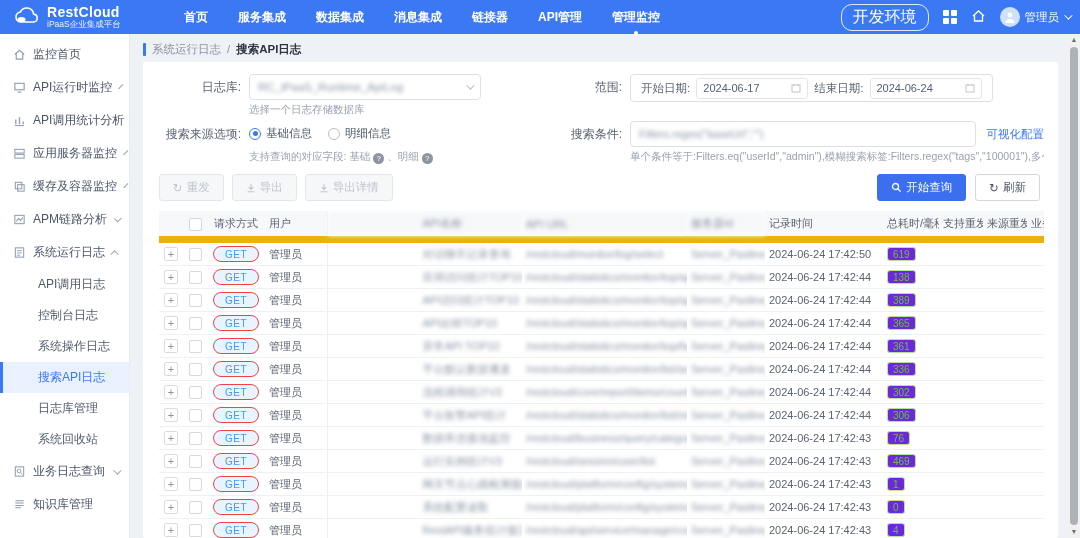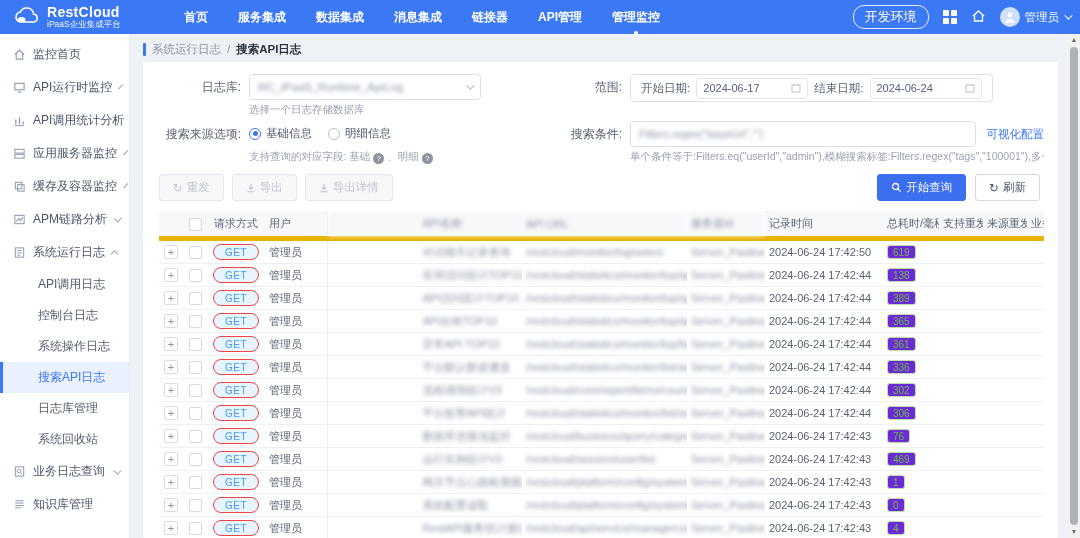--- a/index.html
+++ b/index.html
@@ -10,21 +10,21 @@
   
   .navbar { height:34px; background:#3b78f4; display:flex; align-items:center; color:#fff; flex:0 0 34px; padding:0 10px 0 14px; }
   .brand { display:flex; align-items:center; gap:7px; width:150px; }
   .brand-text { line-height:1.05; }
   .brand-name { font-size:14px; font-weight:bold; letter-spacing:.3px; }
   .brand-sub { font-size:8.5px; opacity:.92; }
   .nav-menu { display:flex; gap:26px; margin-left:18px; font-size:12px; font-weight:bold; }
   .nav-item { position:relative; padding:3px 2px; cursor:pointer; white-space:nowrap; }
   .nav-item.active::after { content:""; position:absolute; left:50%; transform:translateX(-50%); bottom:-6px; width:4px; height:4px; border-radius:50%; background:#fff; }
   .nav-right { margin-left:auto; display:flex; align-items:center; gap:14px; }
-  .env-pill { border:1px solid rgba(255,255,255,.85); border-radius:11px; font-size:13px; padding:2px 11px; }
+  .env-pill { border:1px solid rgba(255,255,255,.85); border-radius:11px; font-size:16px; padding:2px 11px; }
   .grid-icon { display:grid; grid-template-columns:6px 6px; grid-template-rows:6px 6px; gap:2px; }
   .grid-icon i { background:#fff; border-radius:1px; }
   .avatar { width:20px; height:20px; border-radius:50%; background:#cfe0fb; display:flex; align-items:center; justify-content:center; overflow:hidden; }
   .user-wrap { display:flex; align-items:center; gap:5px; font-size:11.5px; }
 
   .chev { display:inline-block; width:6px; height:6px; border-right:1.4px solid currentColor; border-bottom:1.4px solid currentColor; }
   .chev.down { transform:rotate(45deg) translateY(-2px); }
   .chev.up { transform:rotate(-135deg) translateY(-2px); }
   .chev.white { border-color:#fff; }
 
@@ -71,21 +71,21 @@
   .actions { display:flex; align-items:center; margin-top:6px; }
   .btn { display:inline-flex; align-items:center; gap:4px; font-size:11.5px; border-radius:3px; padding:5px 13px; cursor:pointer; white-space:nowrap; }
   .btn.disabled { background:#f6f7f9; border:1px solid #e3e6eb; color:#bfc5cf; cursor:not-allowed; margin-right:8px; }
   .btn.primary { background:#3b6ff0; color:#fff; border:1px solid #3b6ff0; }
   .btn.plain { background:#fff; border:1px solid #d4d7de; color:#4a5568; margin-left:9px; }
   .right-actions { display:flex; justify-content:flex-end; align-items:center; margin-top:6px; padding-right:4px; }
 
   
   .tbl-wrap { flex:1; margin-top:10px; overflow:hidden; }
   table { width:100%; border-collapse:collapse; table-layout:fixed; font-size:11px; color:#5a6372; }
-  thead th { background:#f7f8fa; font-weight:normal; color:#5a6372; text-align:left; padding:5px 4px; border-bottom:5px solid #eab308; white-space:nowrap; overflow:hidden; }
+  thead th { background:#f7f8fa; font-weight:normal; color:#5a6372; text-align:left; padding:5px 4px; border-bottom:7px solid #eab308; white-space:nowrap; overflow:hidden; }
   tbody td { padding:3px 4px; border-bottom:1px solid #eef0f4; white-space:nowrap; overflow:hidden; height:21px; }
   th.c,td.c { text-align:center; }
   .col-user { border-right:1px solid #ebeef5; }
   .col-name { padding-left:95px !important; }
   .expand-btn { display:inline-flex; width:14px; height:14px; border:1px solid #d9dce3; border-radius:2px; color:#909399; font-size:11px; line-height:11px; align-items:center; justify-content:center; background:#fff; cursor:pointer; }
   .cb { display:inline-block; width:13px; height:13px; border:1px solid #d4d8df; border-radius:2px; background:#fff; cursor:pointer; vertical-align:middle; }
   .badge-get { display:inline-block; min-width:46px; padding:1.5px 0; border:1px solid #ef4444; background:#e8f4ff; color:#3e9bff; border-radius:8px; font-size:10px; letter-spacing:.5px; }
   .badge-dur { display:inline-block; padding:0.5px 5px; border:1px solid #b7e09c; background:#6d28d9; color:#67c23a; border-radius:3px; font-size:10px; }
   .blur { filter:blur(2px); color:#8a94a3; }
   .icn-sm { vertical-align:-1px; }

